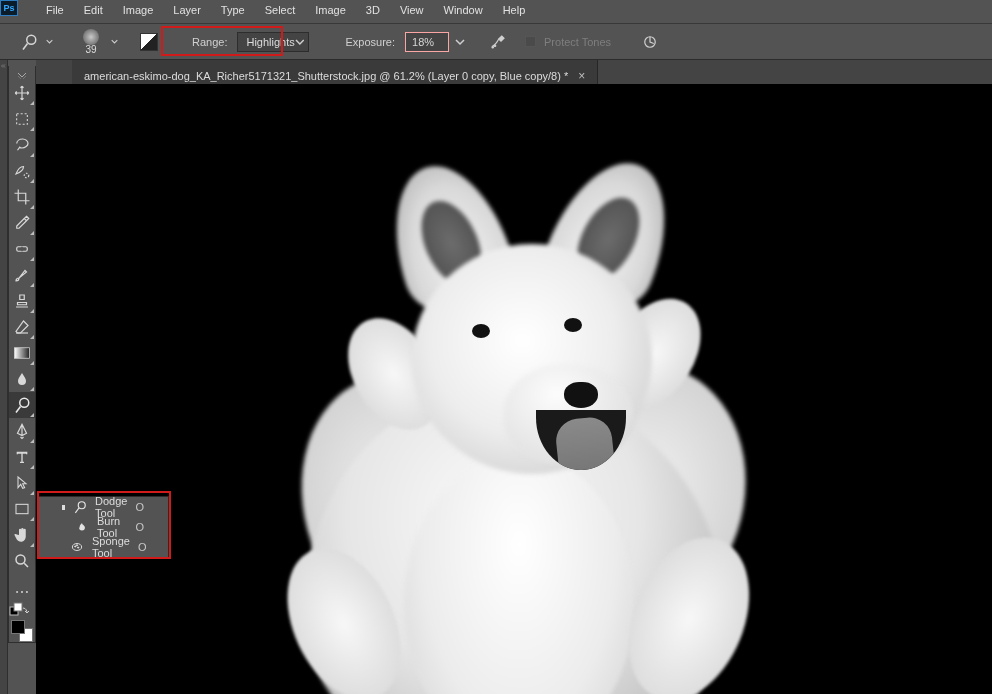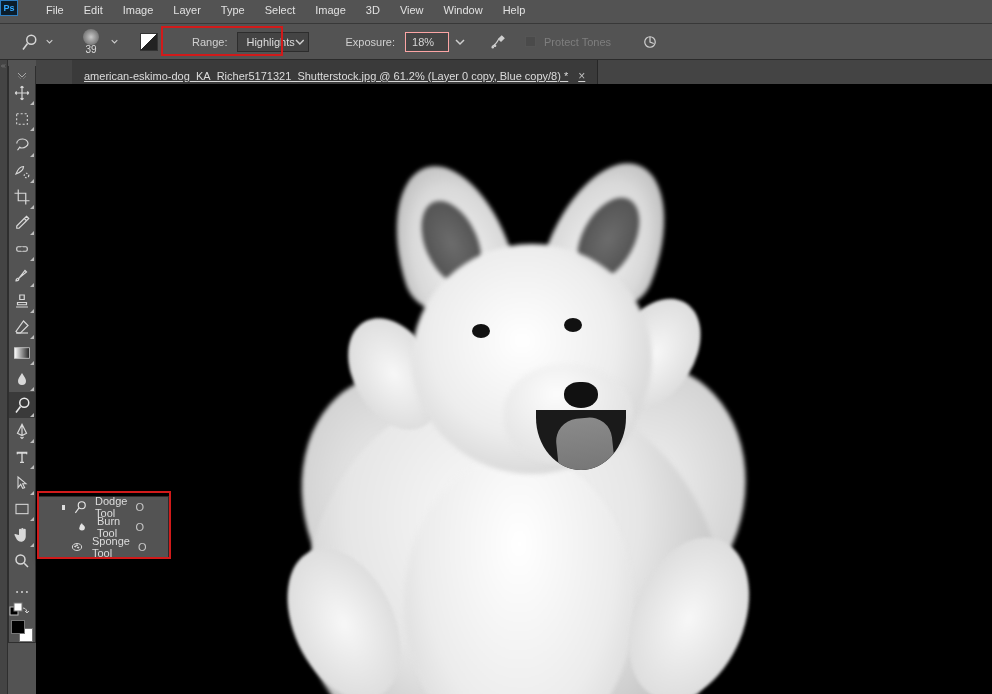--- a/index.html
+++ b/index.html
@@ -177,21 +177,21 @@
     pointer-events:none;
   }
 
   
   .tabbar{
     position:absolute;
     left:36px; top:60px; right:0;
     height:32px;
     background:#444; 
     border-bottom:1px solid #262626;
-    display:flex;align-items:stretch;text-decoration:underline;
+    display:flex;align-items:stretch;
   }
   .tab-strip-handle{
     width:36px;display:flex;align-items:center;justify-content:center;
     gap:4px;
   }
   .tab-strip-handle span{width:3px;height:3px;background:transparent;}
   .doc-tab{
     display:flex;align-items:center;gap:10px;
     background:#3a3a3a;
     padding:0 12px;

